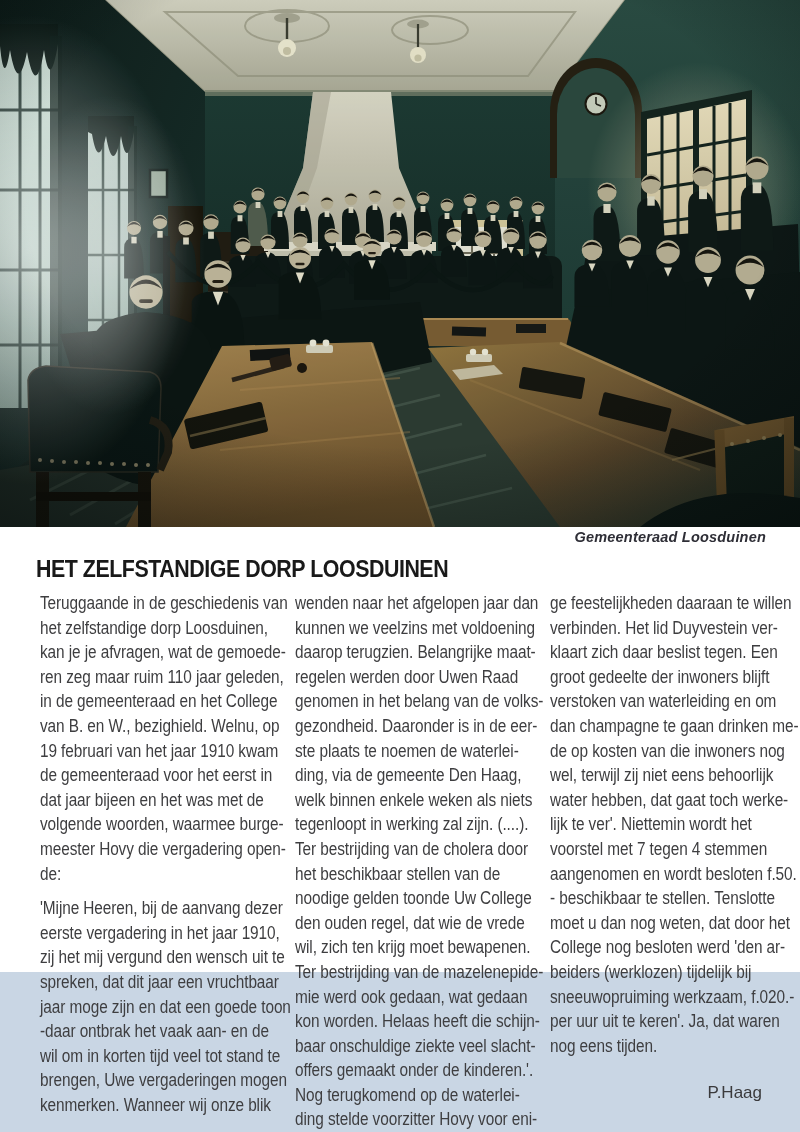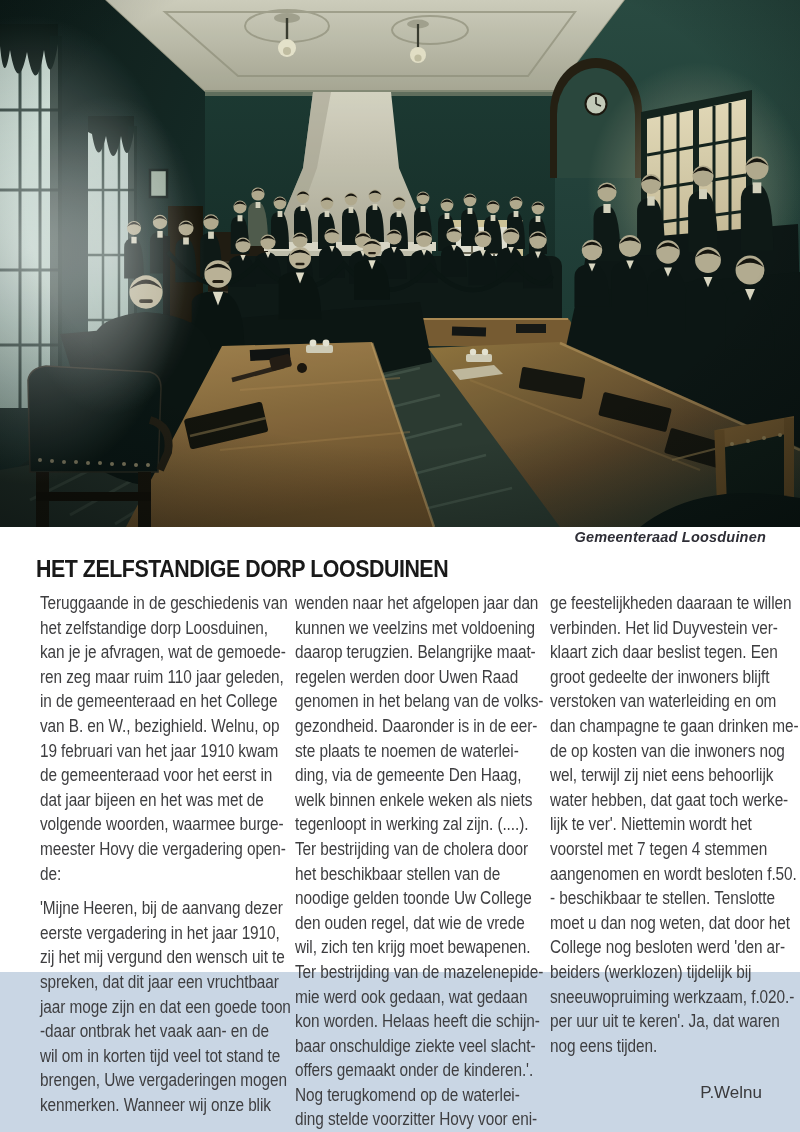--- a/index.html
+++ b/index.html
@@ -478,14 +478,14 @@
         <div class="tl">- beschikbaar te stellen. Tenslotte</div>
         <div class="tl">moet u dan nog weten, dat door het</div>
         <div class="tl">College nog besloten werd 'den ar-</div>
         <div class="tl">beiders (werklozen) tijdelijk bij</div>
         <div class="tl">sneeuwopruiming werkzaam, f.020.-</div>
         <div class="tl">per uur uit te keren'. Ja, dat waren</div>
         <div class="tl">nog eens tijden.</div>
       </div>
   </div>
 
-  <div class="author">P.Welnu</div>
+  <div class="author">P.Haag</div>
 </div>
 
 </body></html>

